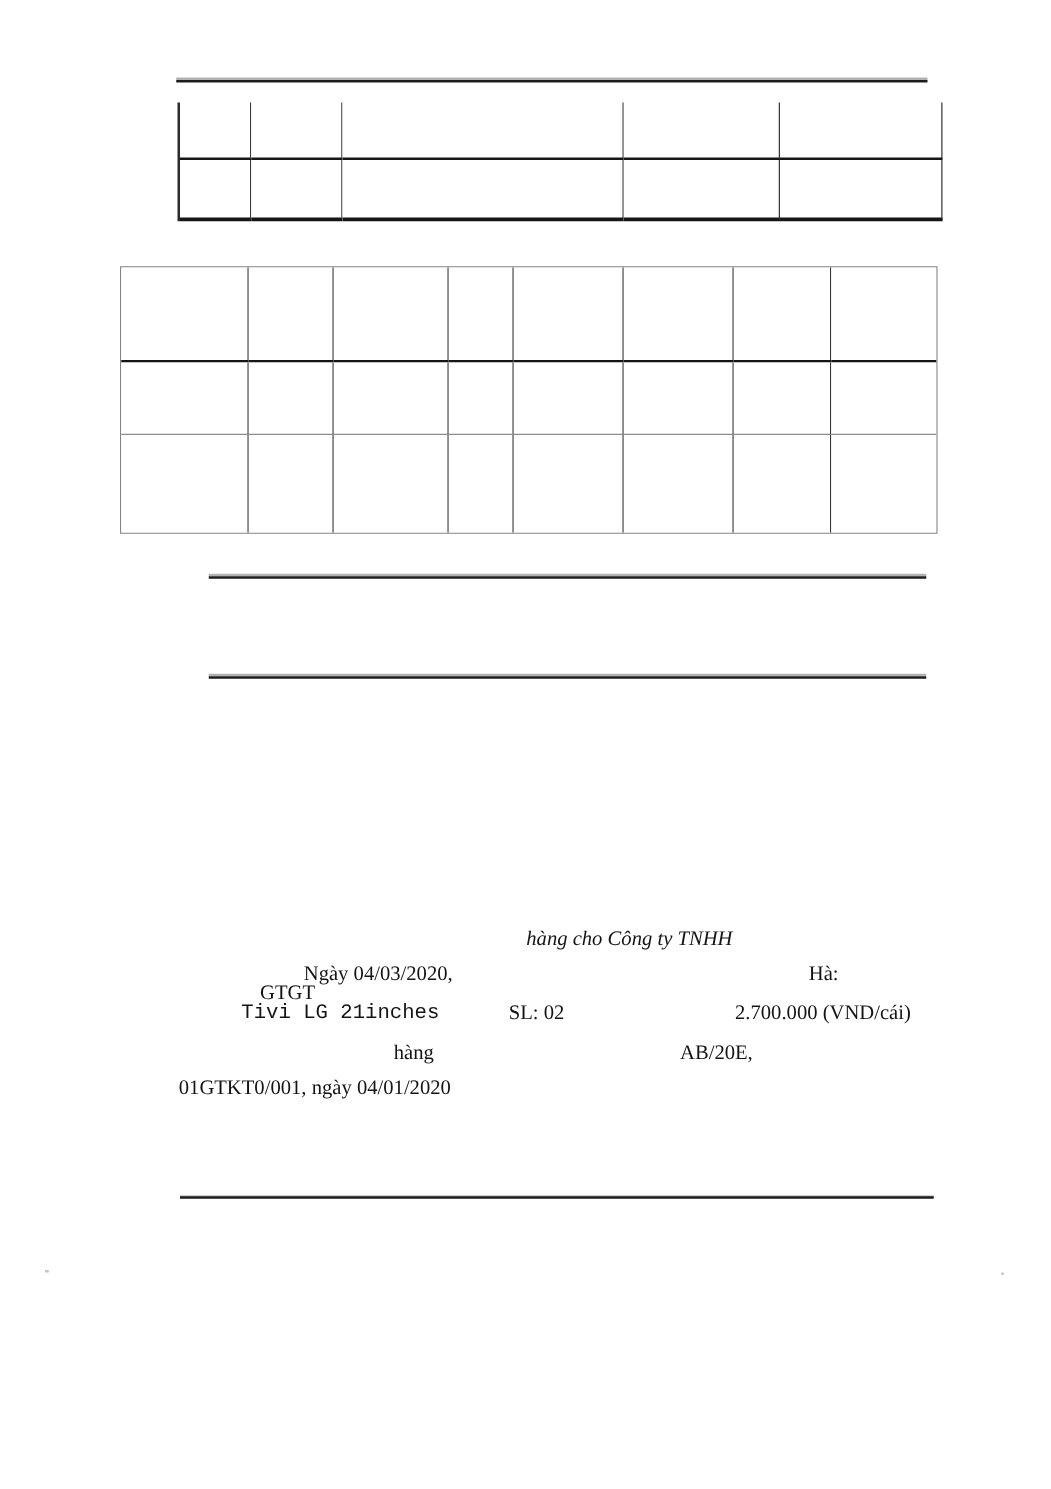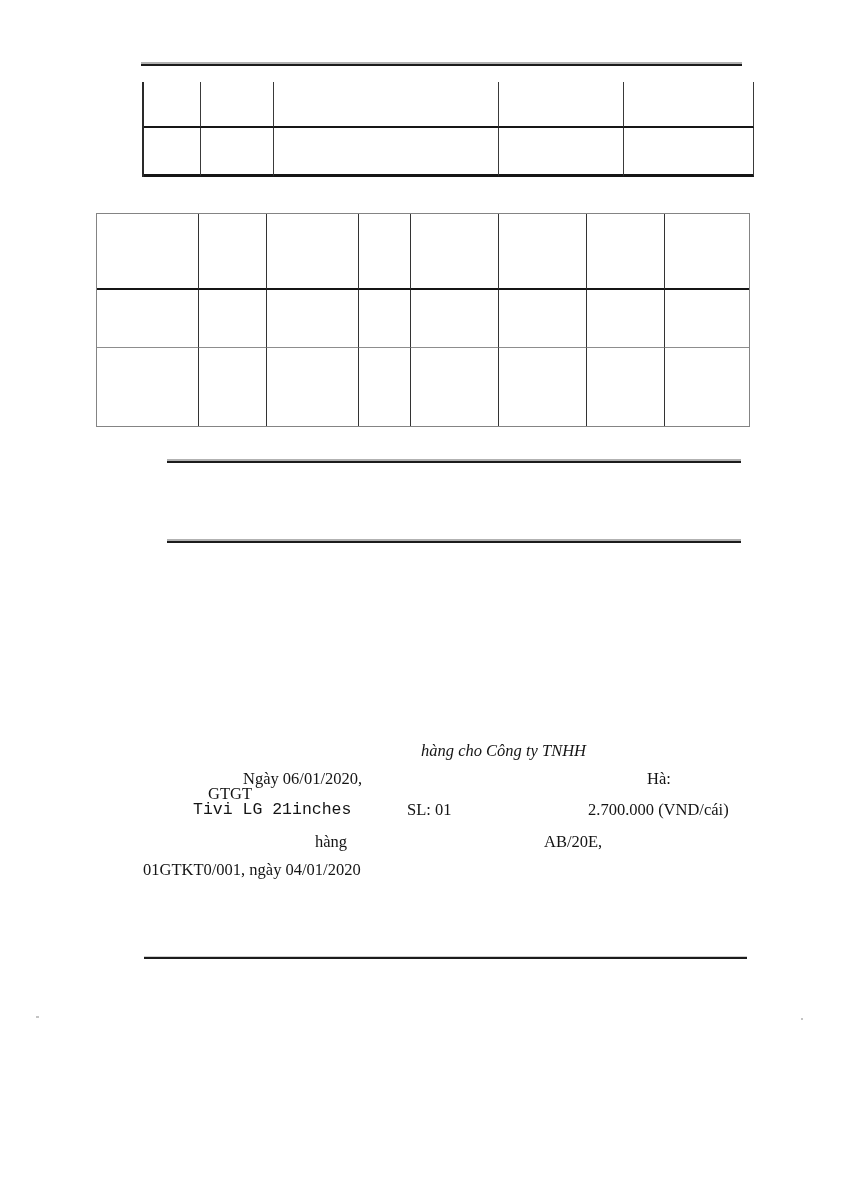--- a/index.html
+++ b/index.html
@@ -130,26 +130,26 @@
       <div class="cell row2"></div>
       <div class="cell row2"></div>
       <div class="cell row2"></div>
       <div class="cell row2 lastcol"></div>
     </div>
 
   <div class="hline shadowed" style="left:167px; top:461px; width:574px;"></div>
   <div class="hline shadowed" style="left:167px; top:541px; width:574px;"></div>
 
   <div>
-    <span class="tseg" style="left:243px; top:769px;">Ngày 06/01/2020,</span>
+    <span class="tseg" style="left:243px; top:769px;">Ngày 04/03/2020,</span>
     <span class="tseg" style="left:421px; top:741px;font-style:italic;">hàng cho Công ty TNHH</span>
     <span class="tseg" style="left:647px; top:769px;">Hà:</span>
 
     <span class="tseg" style="left:193px; top:800px;font-family:Liberation Mono, monospace;">Tivi LG 21inches</span>
-    <span class="tseg" style="left:407px; top:800px;">SL: 01</span>
+    <span class="tseg" style="left:407px; top:800px;">SL: 02</span>
     <span class="tseg" style="left:556px; top:800px;margin-left:32px;">2.700.000 (VND/cái)</span>
 
     <span class="tseg" style="left:208px; top:784px;">GTGT</span>
     <span class="tseg" style="left:315px; top:832px;">hàng</span>
     <span class="tseg" style="left:544px; top:832px;">AB/20E,</span>
 
     <span class="tseg" style="left:143px; top:860px;">01GTKT0/001, ngày 04/01/2020</span>
   </div>
 
   <div class="hline bottom" style="left:144px; top:957px; width:603px;"></div>

